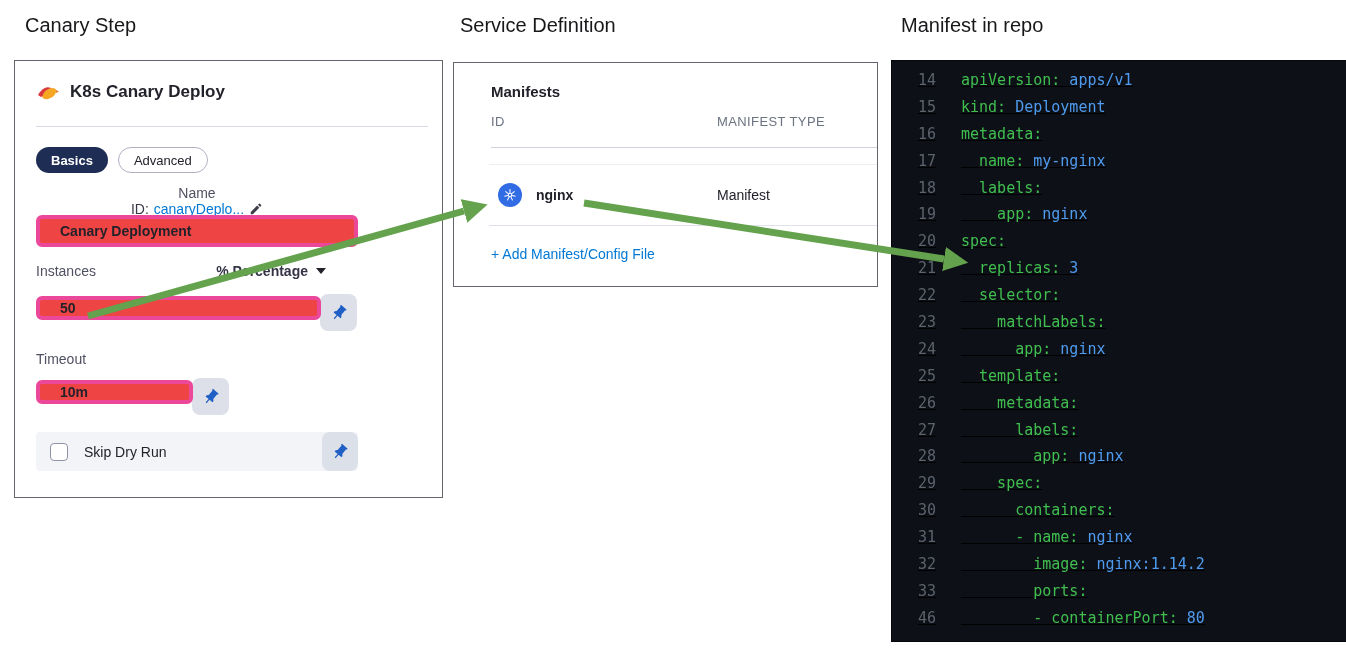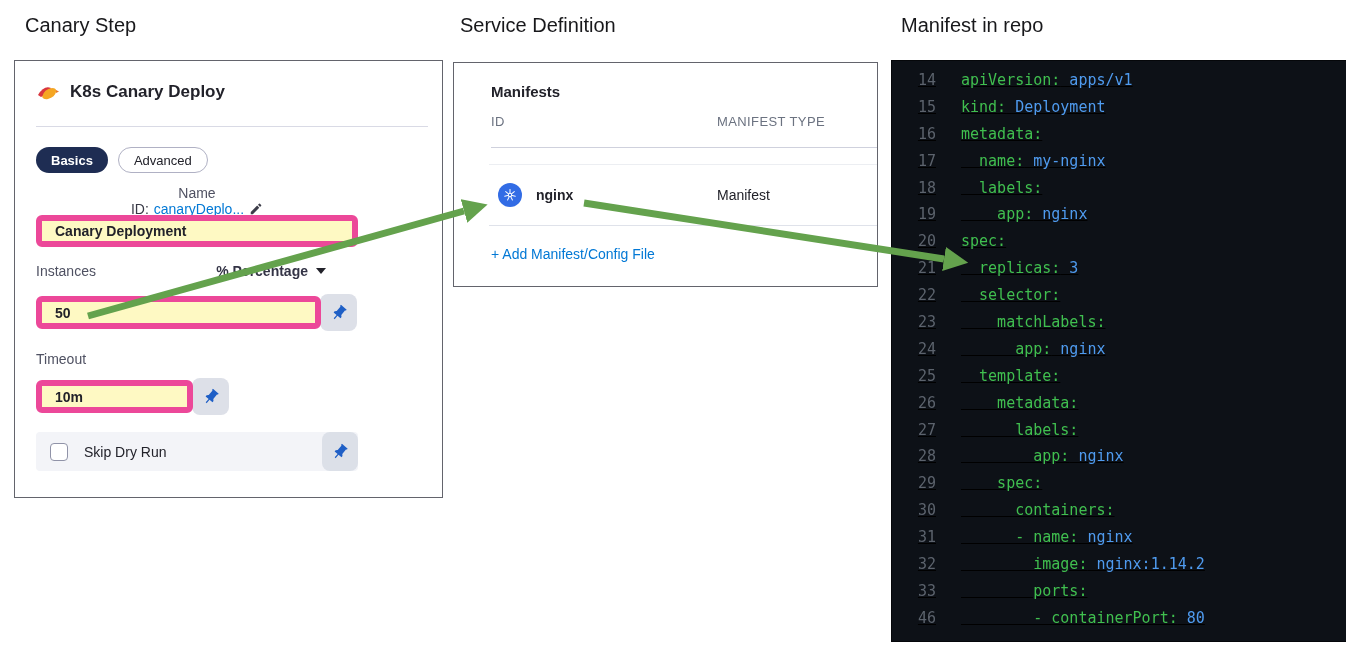--- a/index.html
+++ b/index.html
@@ -22,42 +22,42 @@
   .pill.active { background:var(--pill-active-bg,#1e2d53); color:#fff; font-weight:700; }
   .pill.inactive { background:#fff; color:#22222a; border:1px solid #b0b1c4; }
 
   .field-label { font-size:14px; color:#4f5162; }
   .name-row { position:absolute; left:21px; top:124px; width:322px;
               display:flex; justify-content:space-between; align-items:center;flex-direction:column; }
   .id-cluster { display:flex; align-items:center; gap:5px; font-size:14px; }
   .id-prefix { color:#383946; }
   .id-link { color:var(--link,#0278d5); font-weight:500; cursor:pointer; }
 
-  .text-input { border:6px solid #ec4899; border-radius:6px; background:#fef9c3;
+  .text-input { border:4px solid #ec4899; border-radius:6px; background:#ef4444;
                 font-family:"Liberation Sans", sans-serif;
-                padding:0 13px; font-size:14px; font-weight:600; color:#22222a;
+                padding:0 20px; font-size:14px; font-weight:600; color:#22222a;
                 position:relative; z-index:1; outline:none; }
   #name-input { position:absolute; left:21px; top:154px; width:322px; height:32px; }
 
   .inst-row { position:absolute; left:21px; top:202px; width:290px;
               display:flex; justify-content:space-between; align-items:center; }
   .unit-select { display:flex; align-items:center; gap:8px; font-size:14px;
                  font-weight:600; color:#343446; cursor:pointer; }
   .caret-down { width:0; height:0; border-left:5px solid transparent;
                 border-right:5px solid transparent; border-top:6px solid #22222a; }
 
   .input-group { position:absolute; }
   #instances-group { left:21px; top:233px; width:322px; height:37px; }
   #timeout-label   { position:absolute; left:21px; top:290px; }
   #timeout-group   { left:21px; top:317px; width:194px; height:37px; }
 
   .pin-btn { position:absolute; top:0; width:37px; height:37px; background:#dde0e8;
              border-radius:8px; display:flex; align-items:center; justify-content:center;
              cursor:pointer; }
-  .input-group input { position:absolute; left:0; top:2px; height:33px; }
+  .input-group input { position:absolute; left:0; top:2px; height:24px; }
   #instances-input { width:285px; } #instances-pin { left:284px; }
   #timeout-input   { width:157px; } #timeout-pin   { left:156px; }
   .pin-icon { transform:rotate(40deg); }
   .pin-icon path { fill:var(--pin-blue,#1f5fc6); }
 
   .skip-row { position:absolute; left:21px; top:371px; width:322px; height:39px;
               background:#f3f4f8; border-radius:4px; display:flex; align-items:center; }
   .checkbox { width:18px; height:18px; margin-left:14px; background:#fff;
               border:1.5px solid #9093a8; border-radius:4px; cursor:pointer; flex:none; }
   .skip-label { margin-left:16px; font-size:14px; color:#22222a; }

